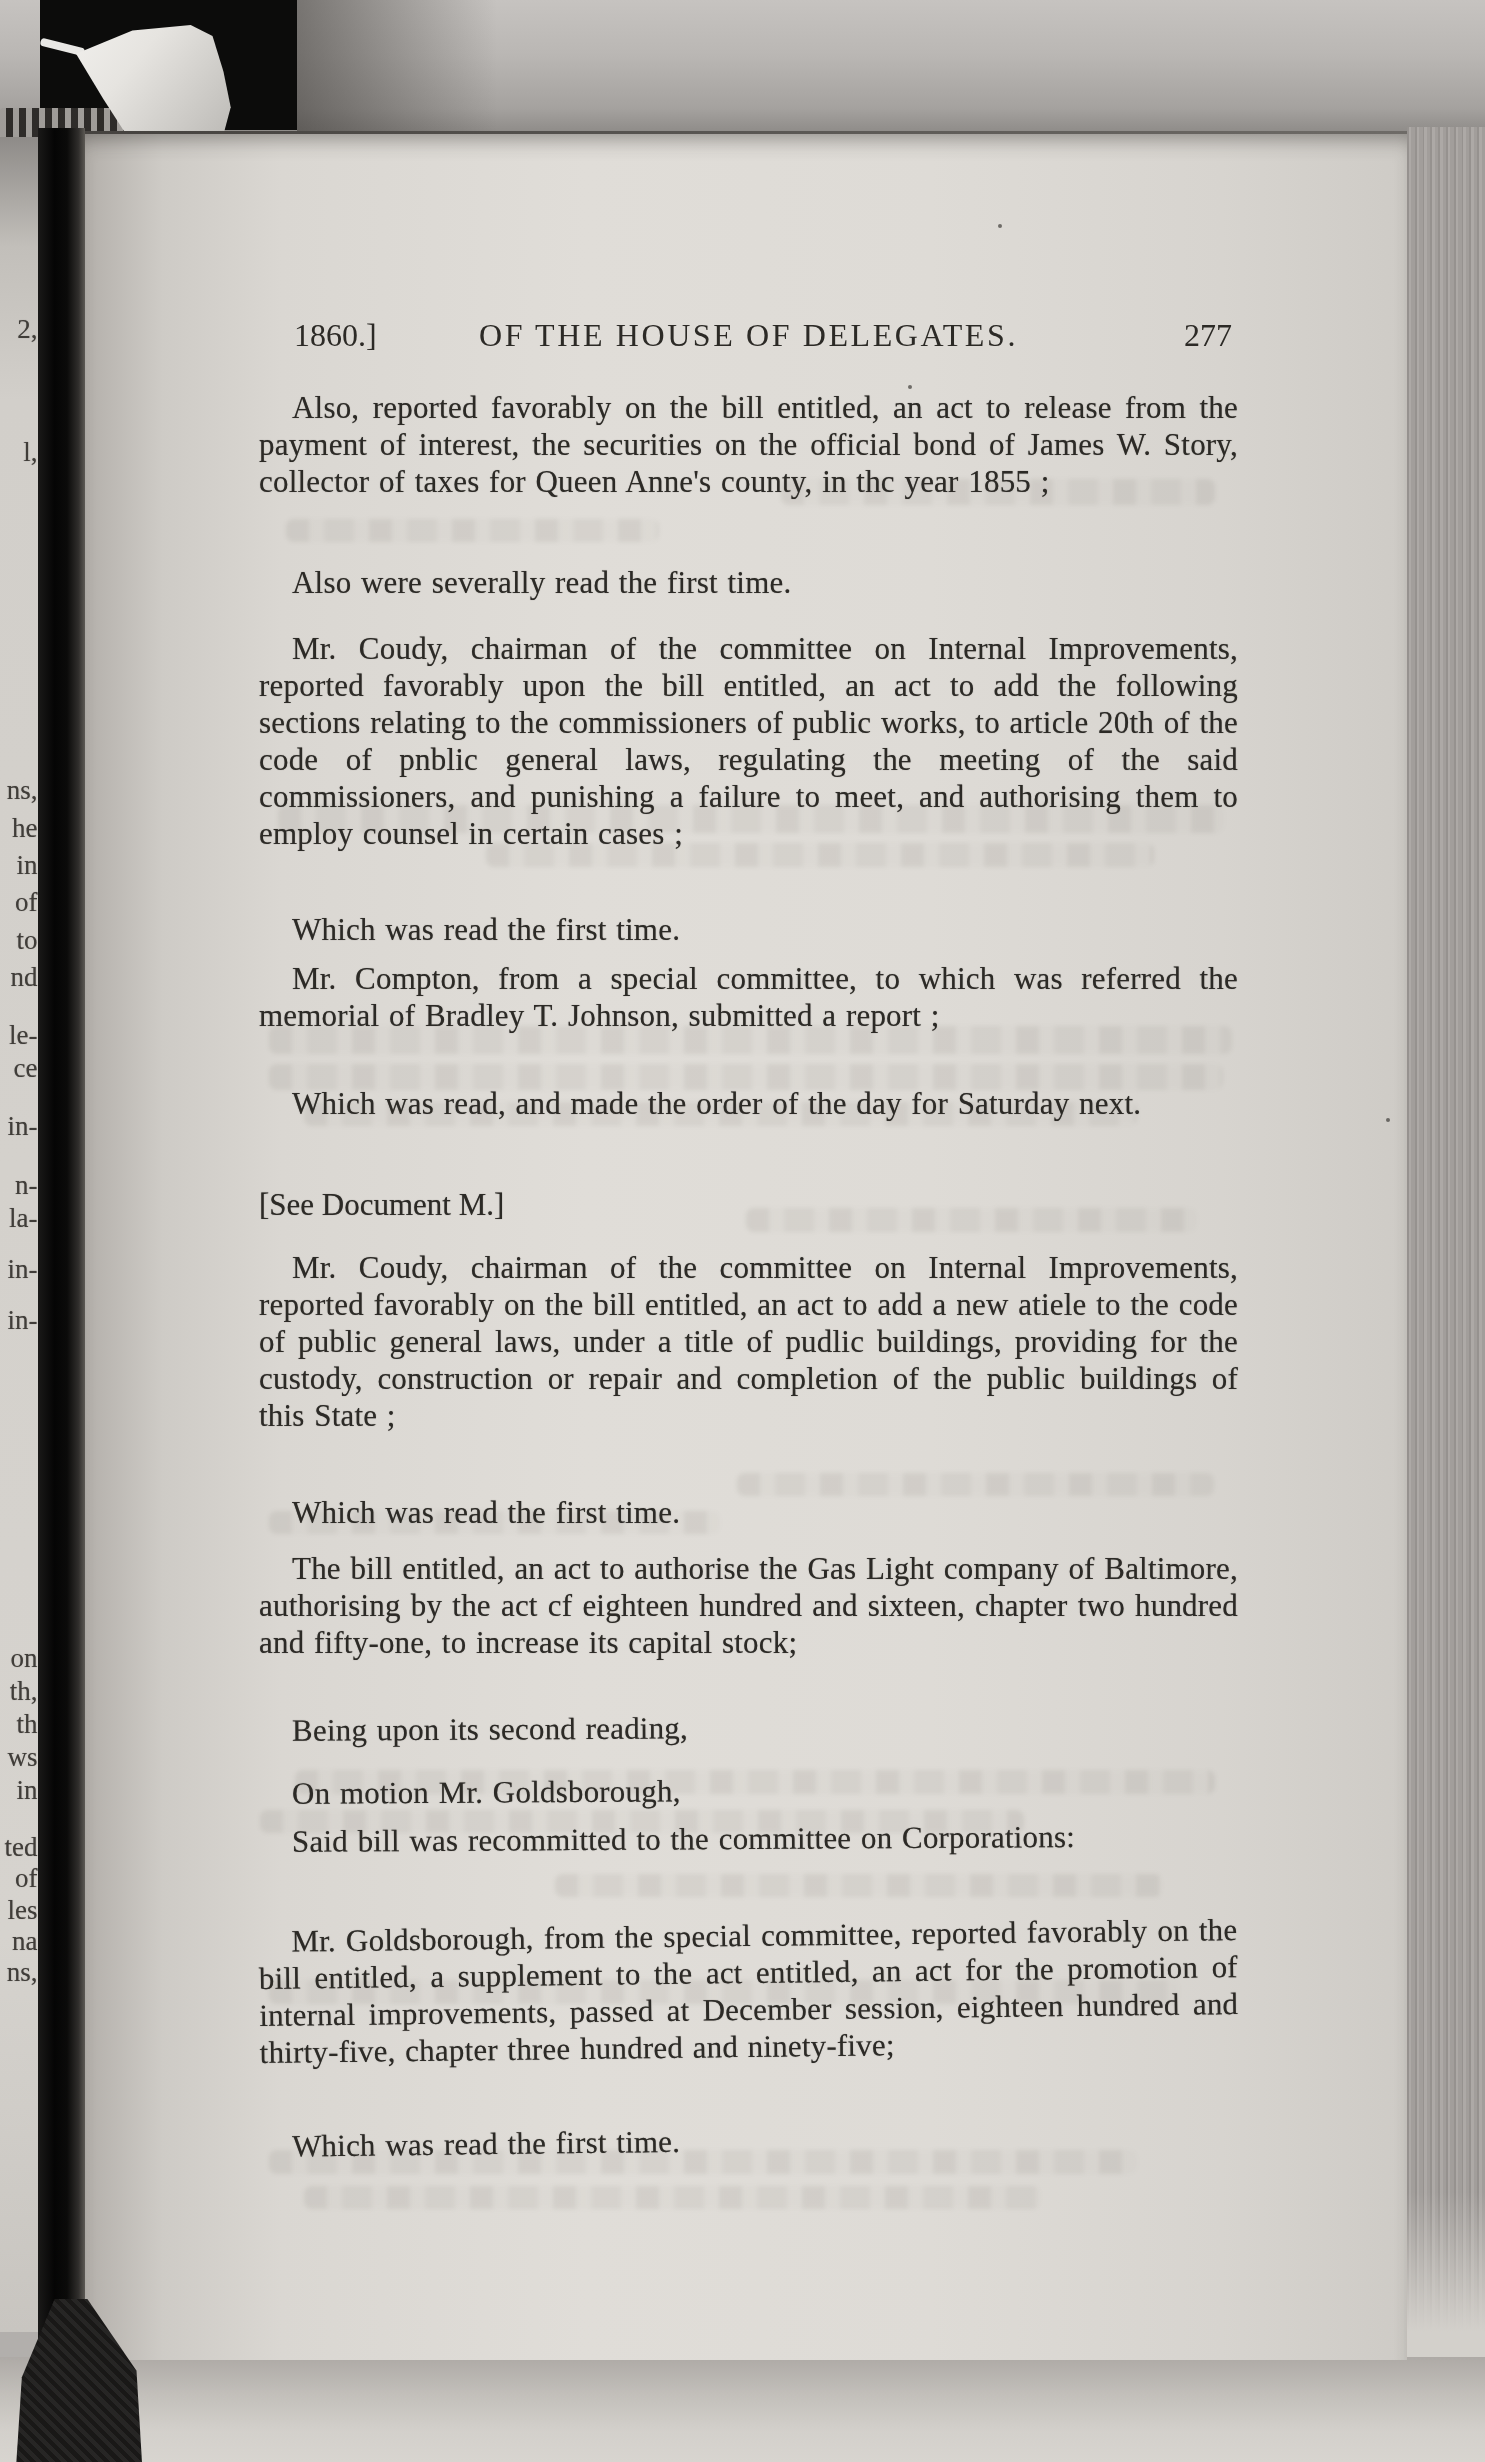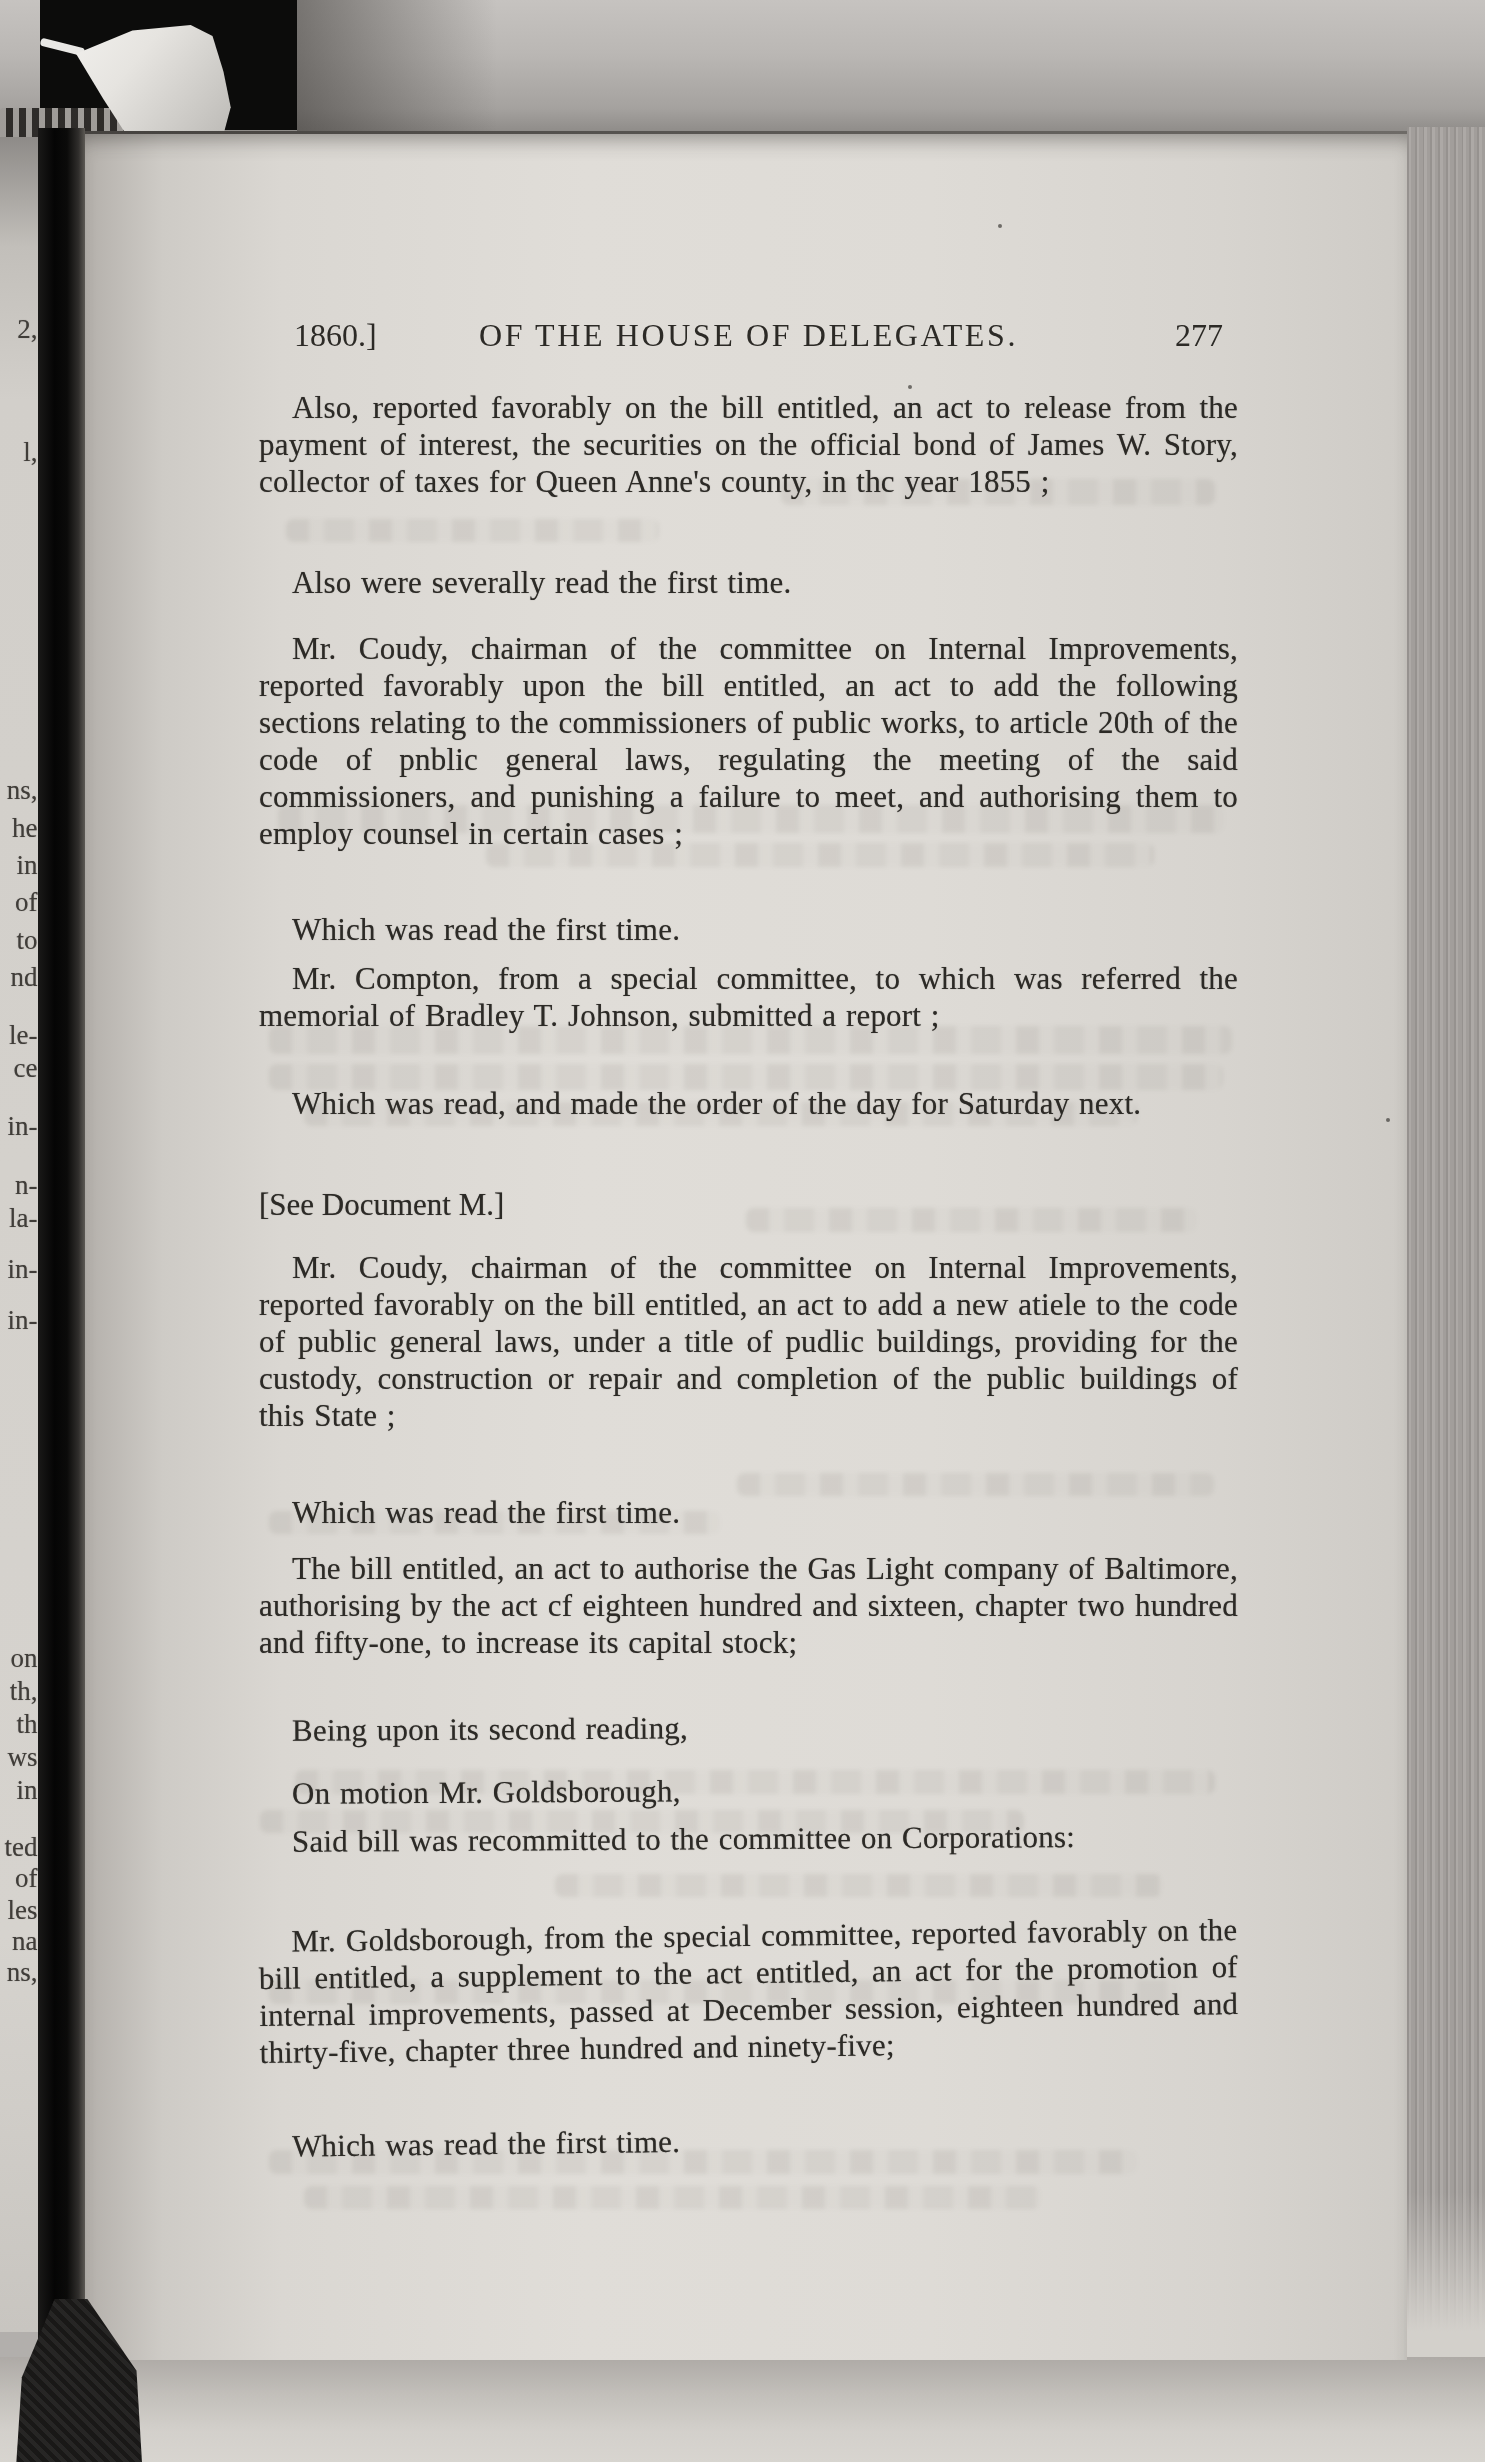--- a/index.html
+++ b/index.html
@@ -46,21 +46,21 @@
     background:linear-gradient(180deg,rgba(211,208,203,0),#d3d0cb 85%);}
 
   
   .text-layer{position:absolute;left:259px;top:0;width:979px;color:#2c2a26;}
   .text-layer p{position:absolute;margin:0;width:100%;text-align:justify;text-indent:33px;
     font-size:31px;line-height:37px;letter-spacing:0.2px;word-spacing:1.7px;
     text-shadow:0 0 0.9px rgba(44,42,38,0.55);}
   .hdr{position:absolute;top:317px;left:0;width:100%;height:40px;font-size:32px;}
   .hdr .yr{position:absolute;left:20px;top:0;margin-left:15px;}
   .hdr .ttl{position:absolute;left:0;top:0;width:100%;text-align:center;letter-spacing:2.6px;}
-  .hdr .pg{position:absolute;right:15px;top:0;}
+  .hdr .pg{position:absolute;right:6px;top:0;}
   .see-doc{position:absolute;top:1187px;left:0;width:100%;text-align:left;font-size:31px;
     text-shadow:0 0 0.9px rgba(44,42,38,0.55);}
   .p0{top:389px;} .p1{top:564px;} .p2{top:630px;} .p3{top:911px;} .p4{top:960px;}
   .p5{top:1085px;} .p7{top:1249px;} .p8{top:1494px;} .p9{top:1550px;}
   .p10{top:1709px;text-indent:17.4px;} .p11{top:1772px;text-indent:50px;}
   .p12{top:1820px;} .p13{top:1917px;} .p14{top:2122px;}
   .tilt1{transform:rotate(-0.35deg);} .tilt2{transform:rotate(-0.7deg);}
 
   
   .smudge{position:absolute;border-radius:7.8px;opacity:0.5;filter:blur(2px);

